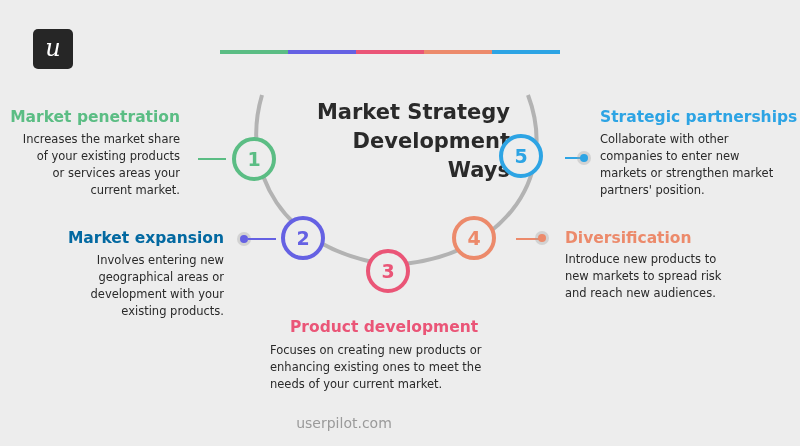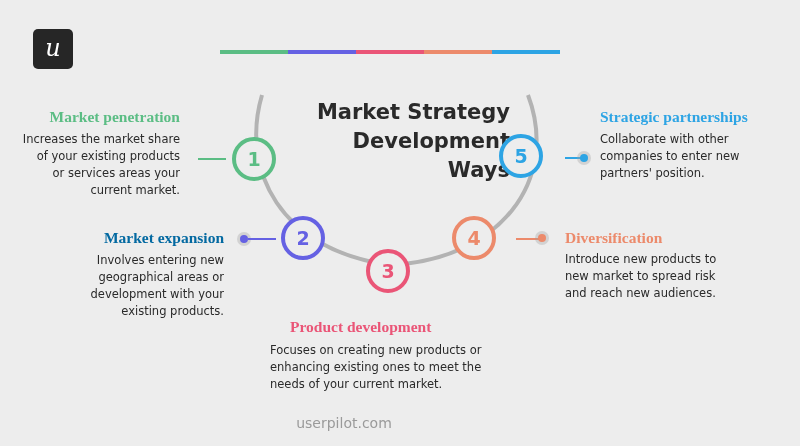--- a/index.html
+++ b/index.html
@@ -2,21 +2,21 @@
 <html><head>
 <meta charset="utf-8">
 <style>
   html, body { margin:0; padding:0; }
   body { width:800px; height:446px; background:#ededed; position:relative; overflow:hidden; font-family:"DejaVu Sans", sans-serif; }
   .logo { position:absolute; left:33px; top:29px; width:40px; height:40px; background:#262626; border-radius:5px; color:#fff; font-family:"DejaVu Serif", serif; font-style:italic; font-size:24px; text-align:center; line-height:38px; }
   .bar { position:absolute; top:50px; height:4px; width:68px; }
   .title { position:absolute; left:270px; top:98px; width:240px; text-align:right; font-weight:bold; font-size:21px; line-height:29px; color:#2a2a2a; }
   svg.arc { position:absolute; left:0; top:0; }
   .circle { position:absolute; width:44px; height:44px; border:4px solid; border-radius:50%; background:#ededed; box-sizing:border-box; text-align:center; line-height:36px; font-size:19px; font-weight:bold; }
-  .h { position:absolute; font-weight:bold; font-size:15.5px; white-space:nowrap;font-family:Liberation Serif, serif; }
+  .h { position:absolute; font-weight:bold; font-size:15.5px; white-space:nowrap; }
   .p { position:absolute; font-size:11.5px; line-height:17px; color:#2a2a2a; }
   .r { text-align:right; } .c { text-align:left; }
   .line { position:absolute; height:2px; }
   .dot { position:absolute; width:8px; height:8px; border-radius:50%; box-shadow:0 0 0 3px rgba(160,160,160,0.35); }
   .footer { position:absolute; left:0; width:688px; top:415px; text-align:center; color:#9a9a9a; font-size:14px; }
 </style>
 </head>
 <body>
 
 <div class="logo">u</div>
@@ -65,27 +65,28 @@
     <div>enhancing existing ones to meet the</div>
     <div>needs of your current market.</div>
 </div>
 
 <div class="circle" style="left:452px;top:216px;border-color:#ec8a6b;color:#ec8a6b">4</div>
 <div class="line" style="left:516px;top:238px;width:26px;background:#ec8a6b"></div>
 <div class="dot" style="left:538px;top:234px;background:#ec8a6b"></div>
 <div class="h" style="left:565px;top:229px;color:#ec8a6b">Diversification</div>
 <div class="p" style="left:565px;top:251px">
   <div>Introduce new products to</div>
-    <div>new market to spread risk</div>
+    <div>new markets to spread risk</div>
     <div>and reach new audiences.</div>
 </div>
 
 <div class="circle" style="left:499px;top:134px;border-color:#2da4e4;color:#2da4e4">5</div>
 <div class="line" style="left:565px;top:157px;width:18px;background:#2da4e4"></div>
 <div class="dot" style="left:580px;top:154px;background:#2da4e4"></div>
 <div class="h" style="left:600px;top:108px;color:#2da4e4">Strategic partnerships</div>
 <div class="p" style="left:600px;top:131px">
   <div>Collaborate with other</div>
     <div>companies to enter new</div>
+    <div>markets or strengthen market</div>
     <div>partners' position.</div>
 </div>
 
 <div class="footer">userpilot.com</div>
 
 </body></html>

